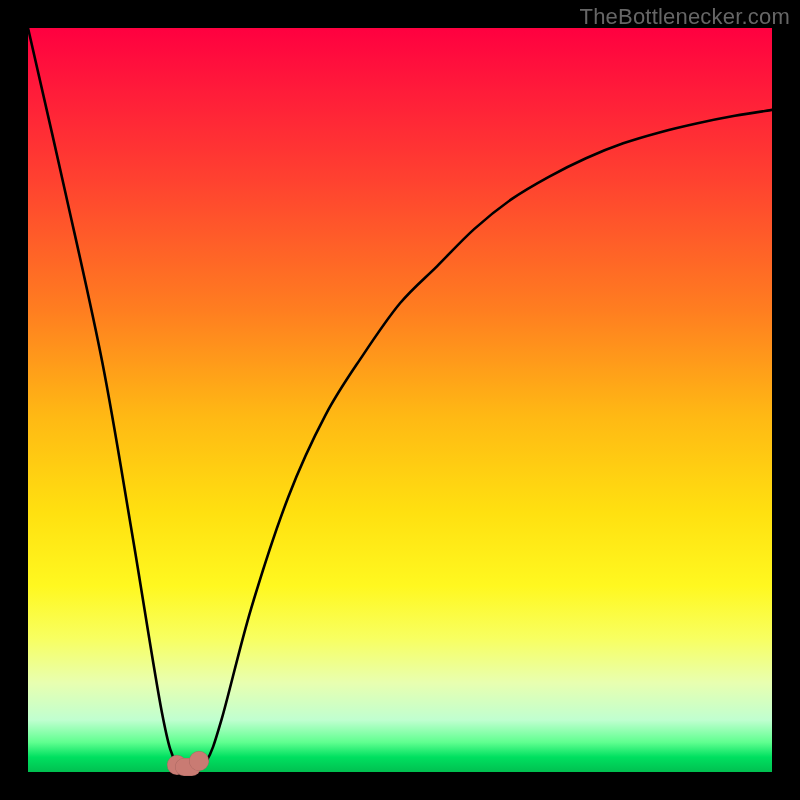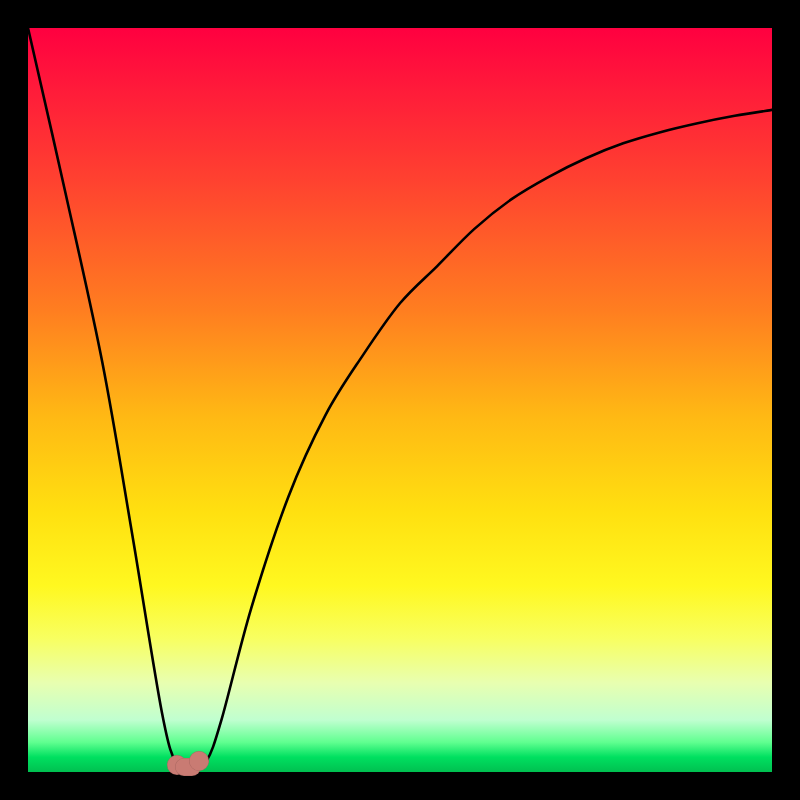--- a/index.html
+++ b/index.html
@@ -87,14 +87,15 @@
     <svg class="curve" viewBox="0 0 744 744" preserveAspectRatio="none">
       <path d="M 0.00 0.00 C 6.20 27.28, 24.80 107.88, 37.20 163.68 C 49.60 219.48, 63.24 277.76, 74.40 334.80 C 85.56 391.84, 94.24 447.64, 104.16 505.92 C 114.08 564.20, 126.48 646.04, 133.92 684.48 C 141.36 722.92, 143.84 727.26, 148.80 736.56 C 153.76 745.86, 158.72 740.90, 163.68 740.28 C 168.64 739.66, 173.60 740.90, 178.56 732.84 C 183.52 724.78, 186.00 717.34, 193.44 691.92 C 200.88 666.50, 212.04 617.52, 223.20 580.32 C 234.36 543.12, 248.00 500.96, 260.40 468.72 C 272.80 436.48, 285.20 410.44, 297.60 386.88 C 310.00 363.32, 322.40 345.96, 334.80 327.36 C 347.20 308.76, 359.60 290.16, 372.00 275.28 C 384.40 260.40, 396.80 250.48, 409.20 238.08 C 421.60 225.68, 434.00 212.04, 446.40 200.88 C 458.80 189.72, 471.20 179.80, 483.60 171.12 C 496.00 162.44, 508.40 155.62, 520.80 148.80 C 533.20 141.98, 545.60 135.78, 558.00 130.20 C 570.40 124.62, 582.80 119.66, 595.20 115.32 C 607.60 110.98, 620.00 107.51, 632.40 104.16 C 644.80 100.81, 657.20 97.96, 669.60 95.23 C 682.00 92.50, 694.40 90.02, 706.80 87.79 C 719.20 85.56, 737.80 82.83, 744.00 81.84"></path>
     </svg>
 
     <div class="marker" style="left: 148.8px; top: 736.56px;"></div>
     <div class="marker bridge" style="left: 159.96px; top: 738.7px;"></div>
     <div class="marker" style="left: 171.12px; top: 732.84px;"></div>
 
   </div>
 
+  <div class="watermark">TheBottlenecker.com</div>
 
 </div>
 
 </body></html>

